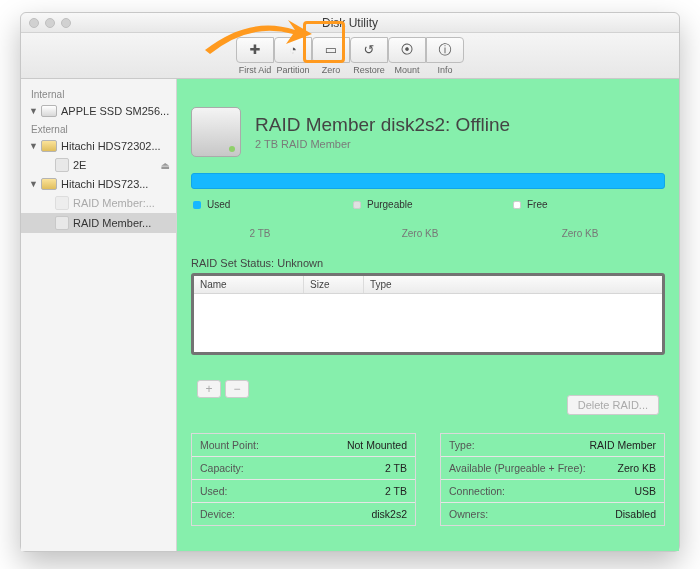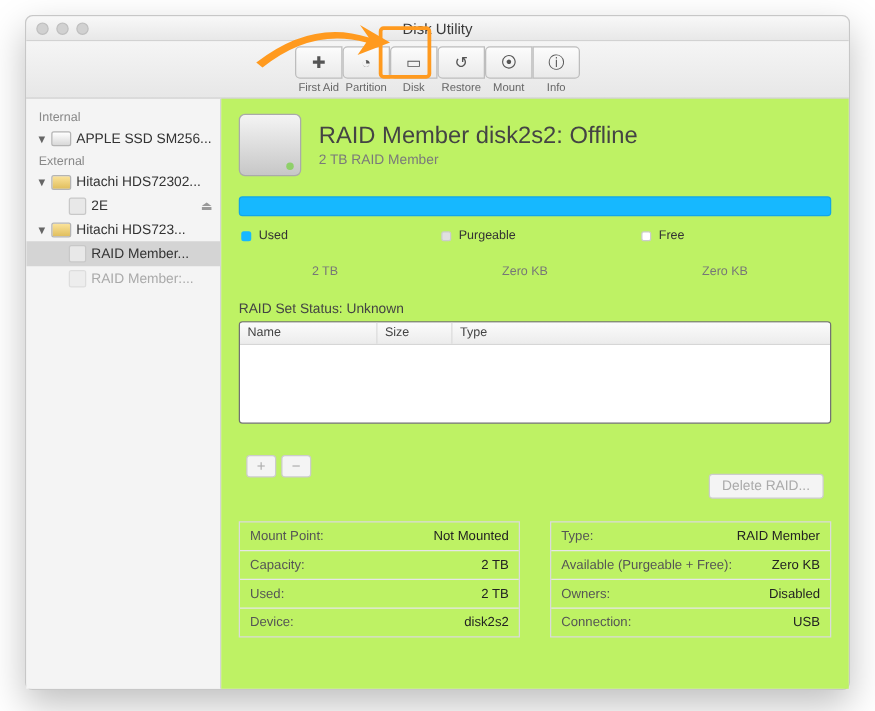--- a/index.html
+++ b/index.html
@@ -105,22 +105,22 @@
     border: 1px solid #c8c8c8;
     border-radius: 2px;
     flex-shrink: 0;
   }
   .side-item.selected { background: #d4d4d4; }
   .side-item.dim { color: #aaa; }
   .side-item .eject { margin-left: auto; font-size:10px; color:#999; }
   .side-text { overflow:hidden; text-overflow: ellipsis; }
   .main {
     flex: 1;
-    background: #bef264;
-    padding: 12px 14px;
+    background: #86efac;
+    padding: 28px 14px;
     overflow: auto;
     font-size: 11px;
     color: #333;
   }
   .header { display:flex; align-items:center; gap: 14px; margin-bottom: 16px;}
   .big-drive {
     width: 50px; height: 50px;
     background: linear-gradient(#f4f4f4,#c7c7c7);
     border: 1px solid #aaa;
     border-radius: 5px;
@@ -139,21 +139,21 @@
     border:1px solid #11a6e8;
     margin: 10px 0 6px;
   }
   .legend { display:flex; gap: 40px; padding: 4px 2px 18px; }
   .legend-item { display:flex; flex-direction:column; gap:18px; font-size:10px; min-width: 120px; text-align: center;}
   .legend-top { display:flex; align-items:center; gap:6px; color:#333; }
   .dot { width:8px; height:8px; border-radius:2px; }
   .legend-val { color:#777; font-size:10px; margin-left:14px;}
   .section-title { font-size: 11px; color:#444; margin-bottom: 4px; }
   .raid-table {
-    border: 1px solid #737373;
+    border: 3px solid #737373;
     border-radius: 3px;
     height: 82px;
     background: #fff;
     overflow:hidden;
   }
   .raid-head {
     display:flex; background: linear-gradient(#fbfbfb,#ececec);
     border-bottom: 1px solid #d6d6d6;
     font-size:10px; color:#444;
   }
@@ -227,21 +227,21 @@
       <div class="tool-col">
         <div class="tool-btn">
             <span>◔</span>
           </div>
         <div class="tool-label">Partition</div>
       </div>
       <div class="tool-col">
         <div class="tool-btn">
             <span>▭</span>
           </div>
-        <div class="tool-label">Disk</div>
+        <div class="tool-label">Zero</div>
       </div>
       <div class="tool-col">
         <div class="tool-btn">
             <span>↺</span>
           </div>
         <div class="tool-label">Restore</div>
       </div>
       <div class="tool-col">
         <div class="tool-btn">
             <span>⦿</span>
@@ -276,29 +276,29 @@
         <span class="sub"></span>
         <span class="vol-icon"></span>
         <span class="side-text">2E</span>
         <span class="eject">⏏</span>
       </div>
       <div class="side-item">
         <span class="disclosure">▼</span>
         <span class="drive-icon ext-icon"></span>
         <span class="side-text">Hitachi HDS723...</span>
       </div>
+      <div class="side-item dim">
+        <span class="sub"></span>
+        <span class="vol-icon" style="opacity:.5"></span>
+        <span class="side-text">RAID Member:...</span>
+      </div>
       <div class="side-item selected">
         <span class="sub"></span>
         <span class="vol-icon"></span>
         <span class="side-text">RAID Member...</span>
-      </div>
-      <div class="side-item dim">
-        <span class="sub"></span>
-        <span class="vol-icon" style="opacity:.5"></span>
-        <span class="side-text">RAID Member:...</span>
       </div>
     </div>
 
     <div class="main">
       <div class="header">
         <div class="big-drive"></div>
         <div>
           <div class="vol-title">RAID Member disk2s2: Offline</div>
           <div class="vol-sub">2 TB RAID Member</div>
         </div>
@@ -365,26 +365,26 @@
         <div class="info-col">
           <div class="info-row">
               <span class="k">Type:</span>
               <span class="v">RAID Member</span>
             </div>
           <div class="info-row">
               <span class="k">Available (Purgeable + Free):</span>
               <span class="v">Zero KB</span>
             </div>
           <div class="info-row">
+              <span class="k">Connection:</span>
+              <span class="v">USB</span>
+            </div>
+          <div class="info-row">
               <span class="k">Owners:</span>
               <span class="v">Disabled</span>
-            </div>
-          <div class="info-row">
-              <span class="k">Connection:</span>
-              <span class="v">USB</span>
             </div>
         </div>
       </div>
     </div>
   </div>
 
 </div>
 
 <div class="highlight erase-hl"></div>
 <svg class="arrow arrow-svg" viewBox="0 0 120 50">

